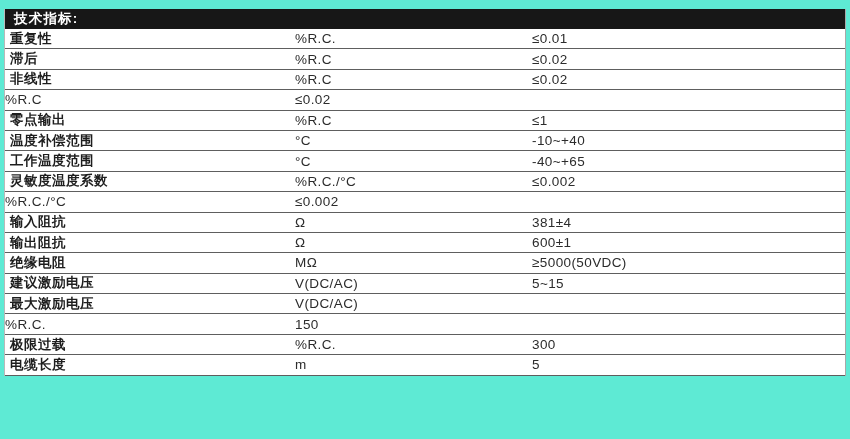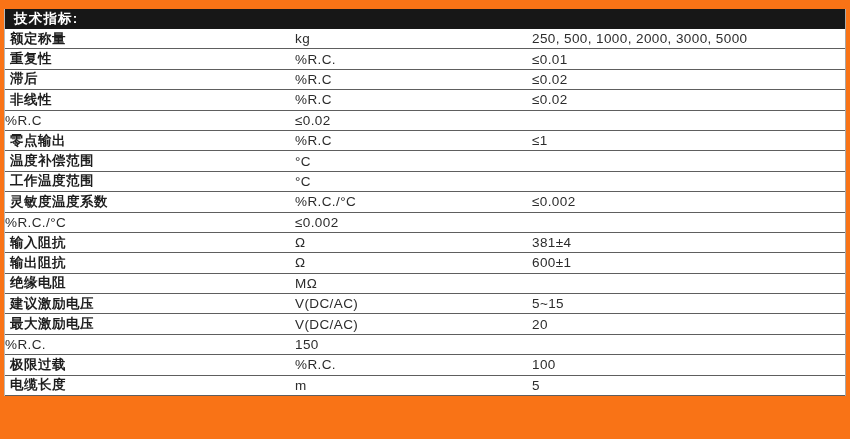--- a/index.html
+++ b/index.html
@@ -5,21 +5,21 @@
   * { margin: 0; padding: 0; box-sizing: border-box; }
   html, body {
     width: 850px; height: 439px;
     background: #ffffff;
     font-family: "Liberation Sans", "DejaVu Sans", sans-serif;
     overflow: hidden;
   }
   .page {
     width: 850px; height: 439px;
     position: relative;
-    background: #f97316;
+    background: #5eead4;
   }
   .spec-table {
     position: absolute;
     left: 4px; top: 9px;
     width: 842px;
     border-left: 1px solid #b9b9b9;
     border-right: 1px solid #a8a8a8;
     background: #ffffff;
   }
   .spec-header {
@@ -59,25 +59,20 @@
 </style>
 </head>
 <body>
 
 <div class="page">
   <div class="spec-table">
     <div class="spec-header">
       <span>技术指标:</span>
     </div>
     <div>
-  <div class="spec-row">
-    <span class="cell-name">额定称量</span>
-    <span class="cell-unit">kg</span>
-    <span class="cell-value">250, 500, 1000, 2000, 3000, 5000</span>
-  </div>
 
 
   <div class="spec-row">
     <span class="cell-name">重复性</span>
     <span class="cell-unit">%R.C.</span>
     <span class="cell-value">≤0.01</span>
   </div>
 
   <div class="spec-row">
     <span class="cell-name">滞后</span>
@@ -98,25 +93,27 @@
 
   <div class="spec-row">
     <span class="cell-name">零点输出</span>
     <span class="cell-unit">%R.C</span>
     <span class="cell-value">≤1</span>
   </div>
 
   <div class="spec-row">
     <span class="cell-name">温度补偿范围</span>
     <span class="cell-unit">°C</span>
+    <span class="cell-value">-10~+40</span>
   </div>
 
   <div class="spec-row">
     <span class="cell-name">工作温度范围</span>
     <span class="cell-unit">°C</span>
+    <span class="cell-value">-40~+65</span>
   </div>
 
   <div class="spec-row">
     <span class="cell-name">灵敏度温度系数</span>
     <span class="cell-unit">%R.C./°C</span>
     <span class="cell-value">≤0.002</span>
   </div>
 
   <div class="spec-row">
     <span class="cell-unit">%R.C./°C</span>
@@ -131,43 +128,43 @@
 
   <div class="spec-row">
     <span class="cell-name">输出阻抗</span>
     <span class="cell-unit">Ω</span>
     <span class="cell-value">600±1</span>
   </div>
 
   <div class="spec-row">
     <span class="cell-name">绝缘电阻</span>
     <span class="cell-unit">MΩ</span>
+    <span class="cell-value">≥5000(50VDC)</span>
   </div>
 
   <div class="spec-row">
     <span class="cell-name">建议激励电压</span>
     <span class="cell-unit">V(DC/AC)</span>
     <span class="cell-value">5~15</span>
   </div>
 
   <div class="spec-row">
     <span class="cell-name">最大激励电压</span>
     <span class="cell-unit">V(DC/AC)</span>
-    <span class="cell-value">20</span>
   </div>
 
   <div class="spec-row">
     <span class="cell-unit">%R.C.</span>
     <span class="cell-value">150</span>
   </div>
 
   <div class="spec-row">
     <span class="cell-name">极限过载</span>
     <span class="cell-unit">%R.C.</span>
-    <span class="cell-value">100</span>
+    <span class="cell-value">300</span>
   </div>
 
 
   <div class="spec-row">
     <span class="cell-name">电缆长度</span>
     <span class="cell-unit">m</span>
     <span class="cell-value">5</span>
   </div>
 </div>
   </div>

